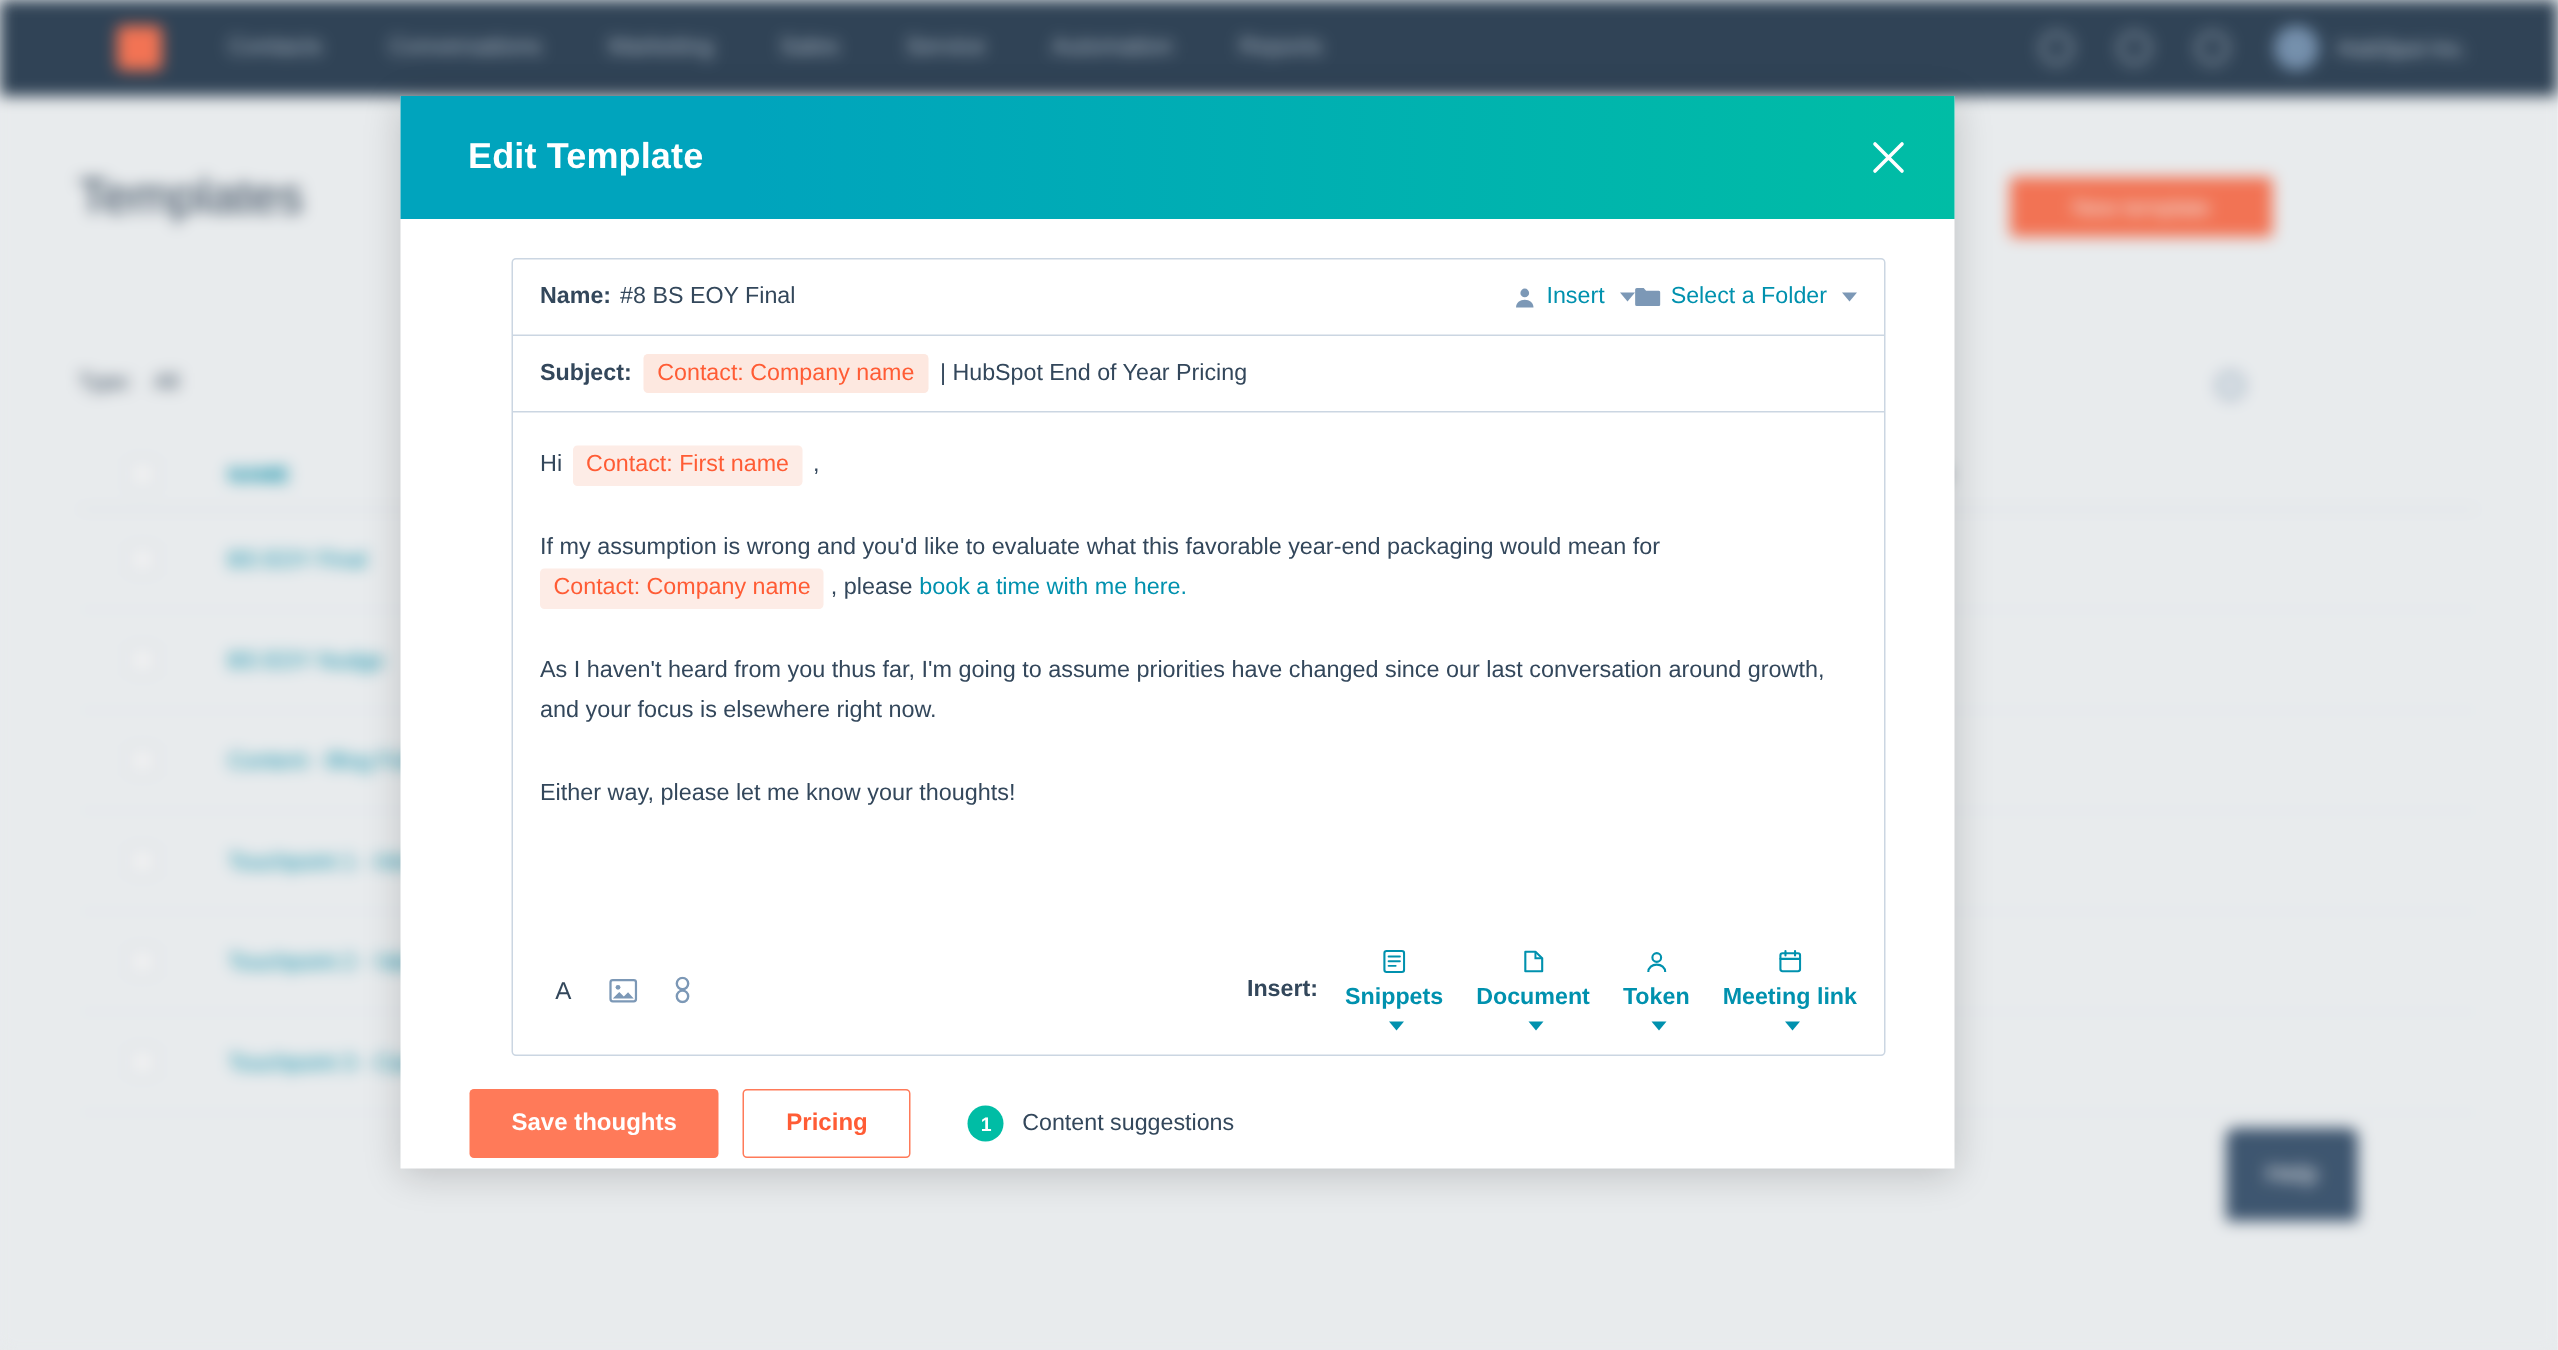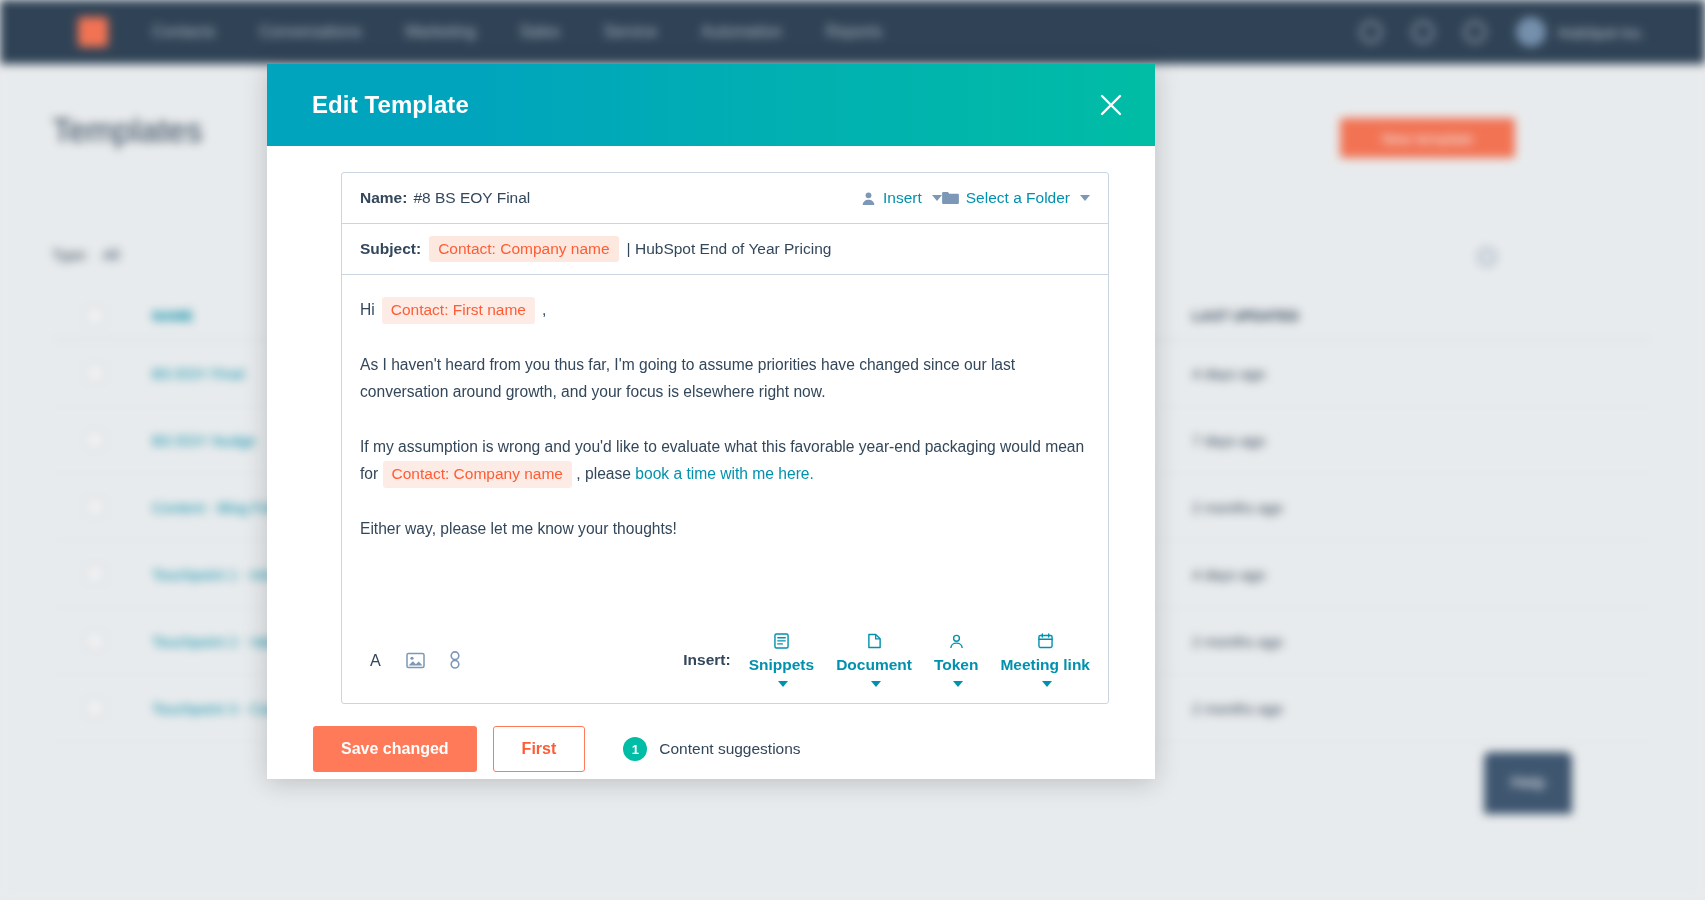--- a/index.html
+++ b/index.html
@@ -83,21 +83,21 @@
     width: 88px; height: 62px; border-radius: 6px 6px 0 0;
     background: #425b76; color: #fff; font-size: 17px;
     display: flex; align-items: center; justify-content: center;
   }
 
   #scrim { position: absolute; inset: 0; background: rgba(0,0,0,0.05); }
 
   
   #modal {
     position: absolute; left: 267px; top: 64px;
-    width: 888px; height: 715px;
+    width: 1036px; height: 715px;
     background: #ffffff;
     box-shadow: 0 4px 24px rgba(0,0,0,.18);
     display: flex; flex-direction: column;
   }
   #modal-header {
     height: 82px; flex: none;
     background: linear-gradient(90deg, #00a4bd 0%, #00a4bd 22%, #00bda5 100%);
     display: flex; align-items: center; position: relative;
   }
   #modal-title {
@@ -338,27 +338,27 @@
           <span class="val" style="margin-left:0">| HubSpot End of Year Pricing</span>
         </div>
       </div>
 
       <div id="body-area">
         <p id="greeting">
           <span>Hi</span>
           <span class="token light">Contact: First name</span>
           <span>,</span>
         </p>
-        <p>As I haven't heard from you thus far, I'm going to assume priorities have changed since our last conversation around growth, and your focus is elsewhere right now.</p>
         <p>
           <span>If my assumption is wrong and you'd like to evaluate what this favorable year-end packaging would mean for</span>
           <span class="token light">Contact: Company name</span>
           <span>, please</span>
           <a class="body-link" href="#">book a time with me here.</a>
         </p>
+        <p>As I haven't heard from you thus far, I'm going to assume priorities have changed since our last conversation around growth, and your focus is elsewhere right now.</p>
         <p>Either way, please let me know your thoughts!</p>
       </div>
 
       <div id="editor-toolbar">
         <div class="tool-icon">
           <svg width="19" height="19" viewBox="0 0 20 20" aria-hidden="true">
             <text x="10" y="16" text-anchor="middle" font-family="Liberation Sans, sans-serif" font-size="17" fill="#33475b">A</text>
           </svg>
         </div>
         <div class="tool-icon">
@@ -421,21 +421,21 @@
             <span>Meeting link</span>
             <span class="caret"></span>
           </span>
         </div>
       </div>
 
     </div>
   </div>
 
   <div id="modal-footer">
-    <button id="save-template-button">Save changed</button>
-    <button id="cancel-button">First</button>
+    <button id="save-template-button">Save thoughts</button>
+    <button id="cancel-button">Pricing</button>
     <div id="content-suggestions">
       <span id="suggestion-badge">1</span>
       <span id="suggestion-text">Content suggestions</span>
     </div>
   </div>
 
 </div>
 
 </body></html>

